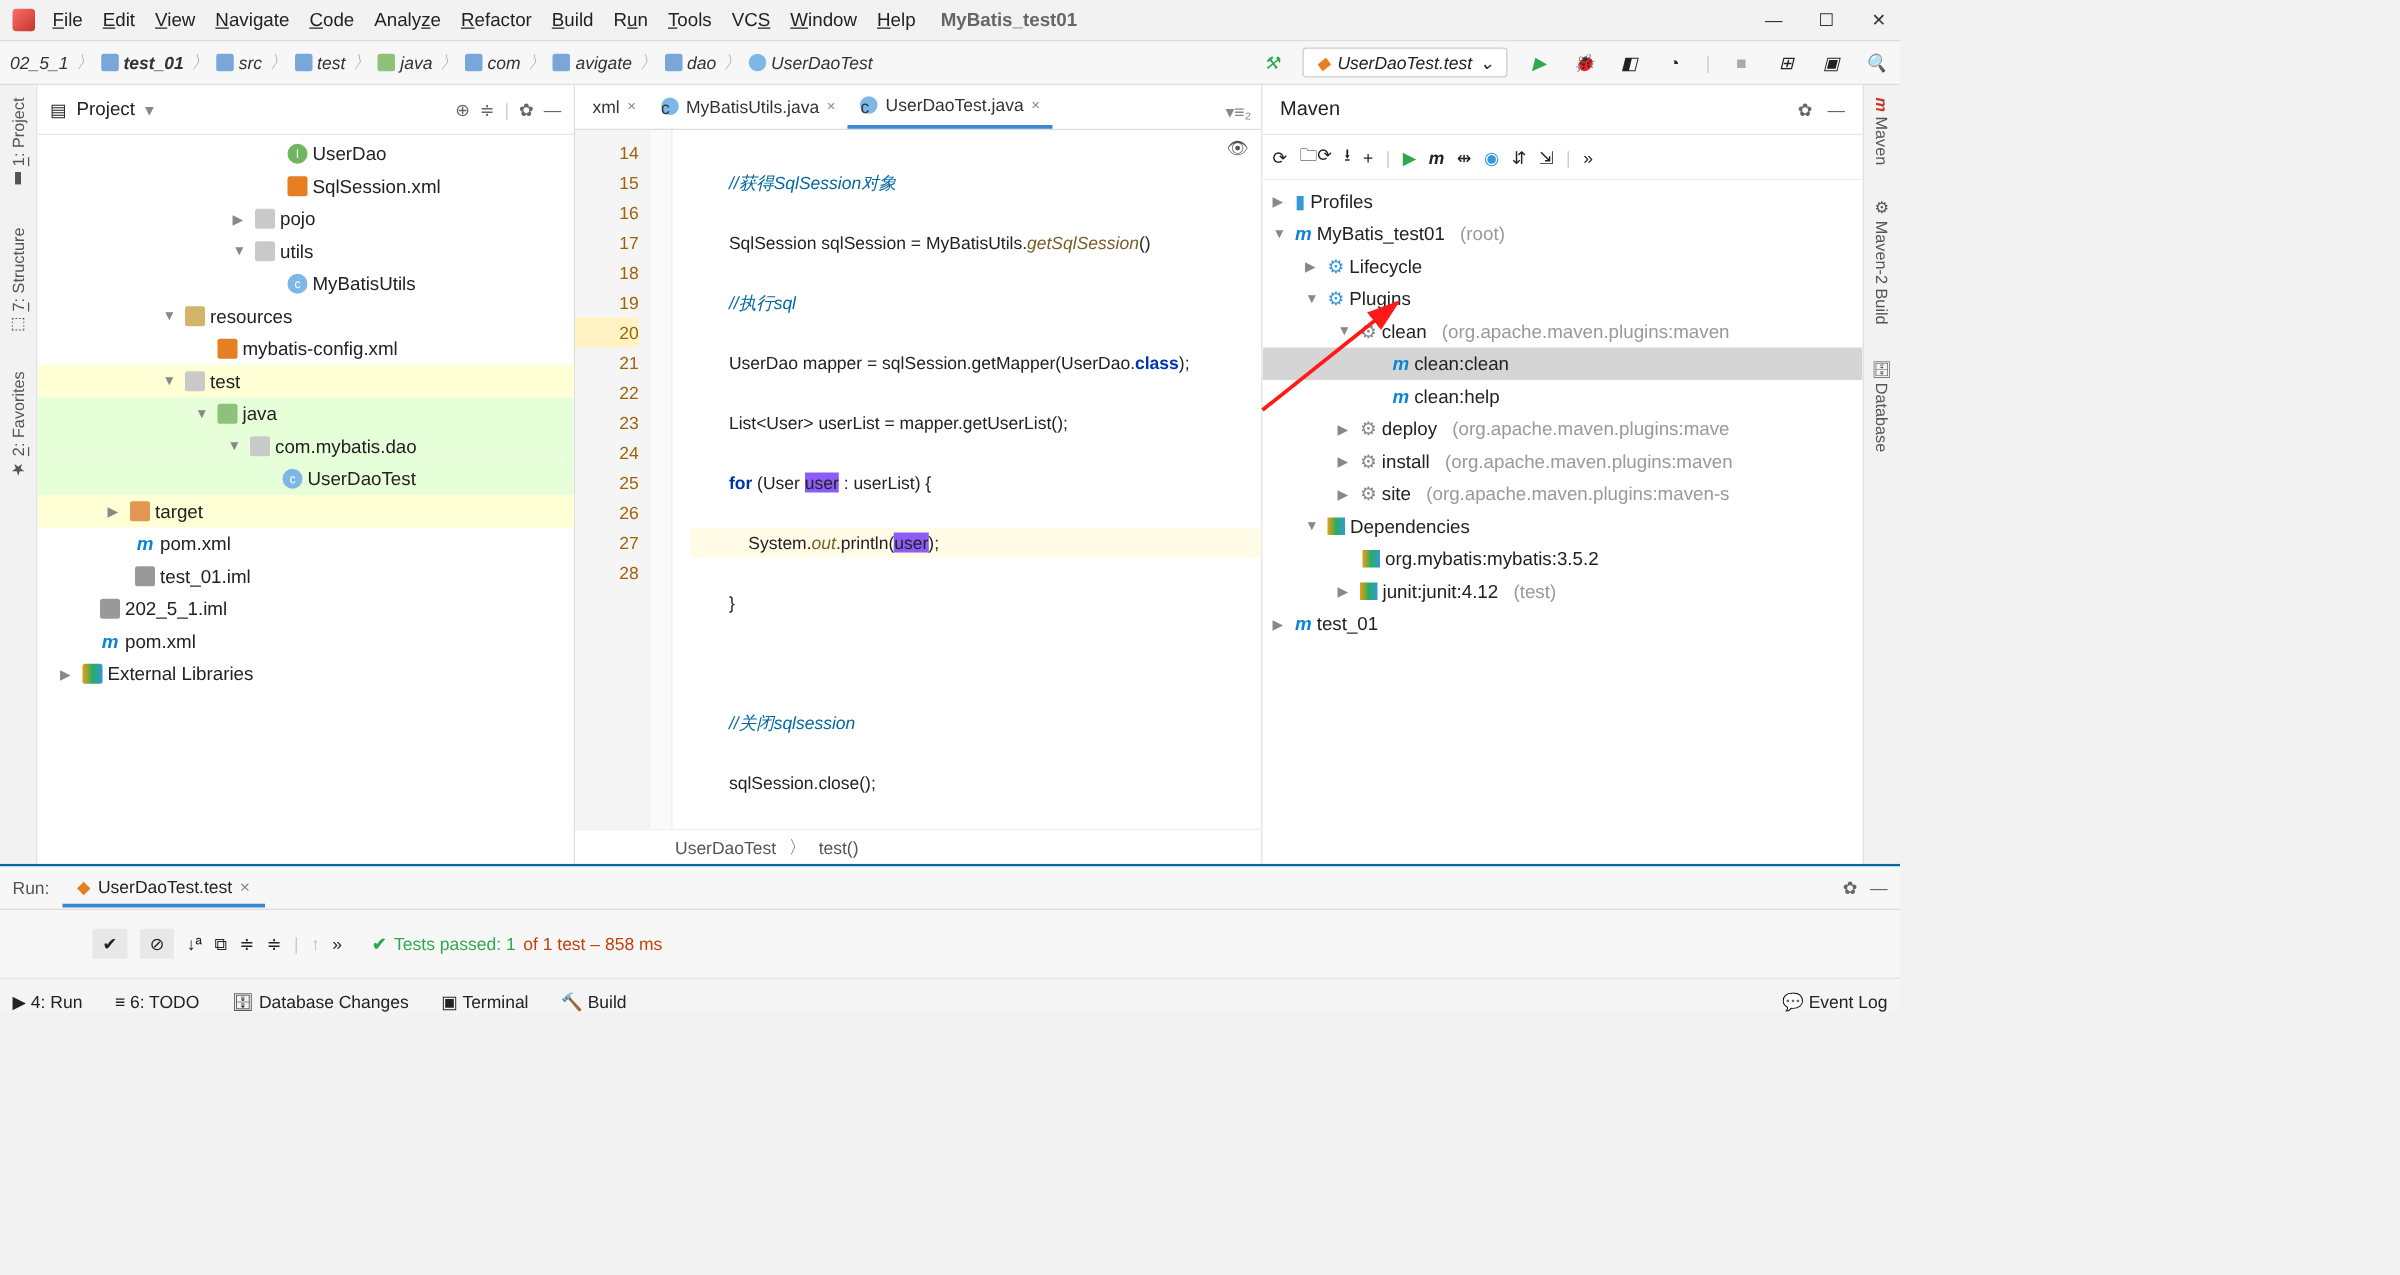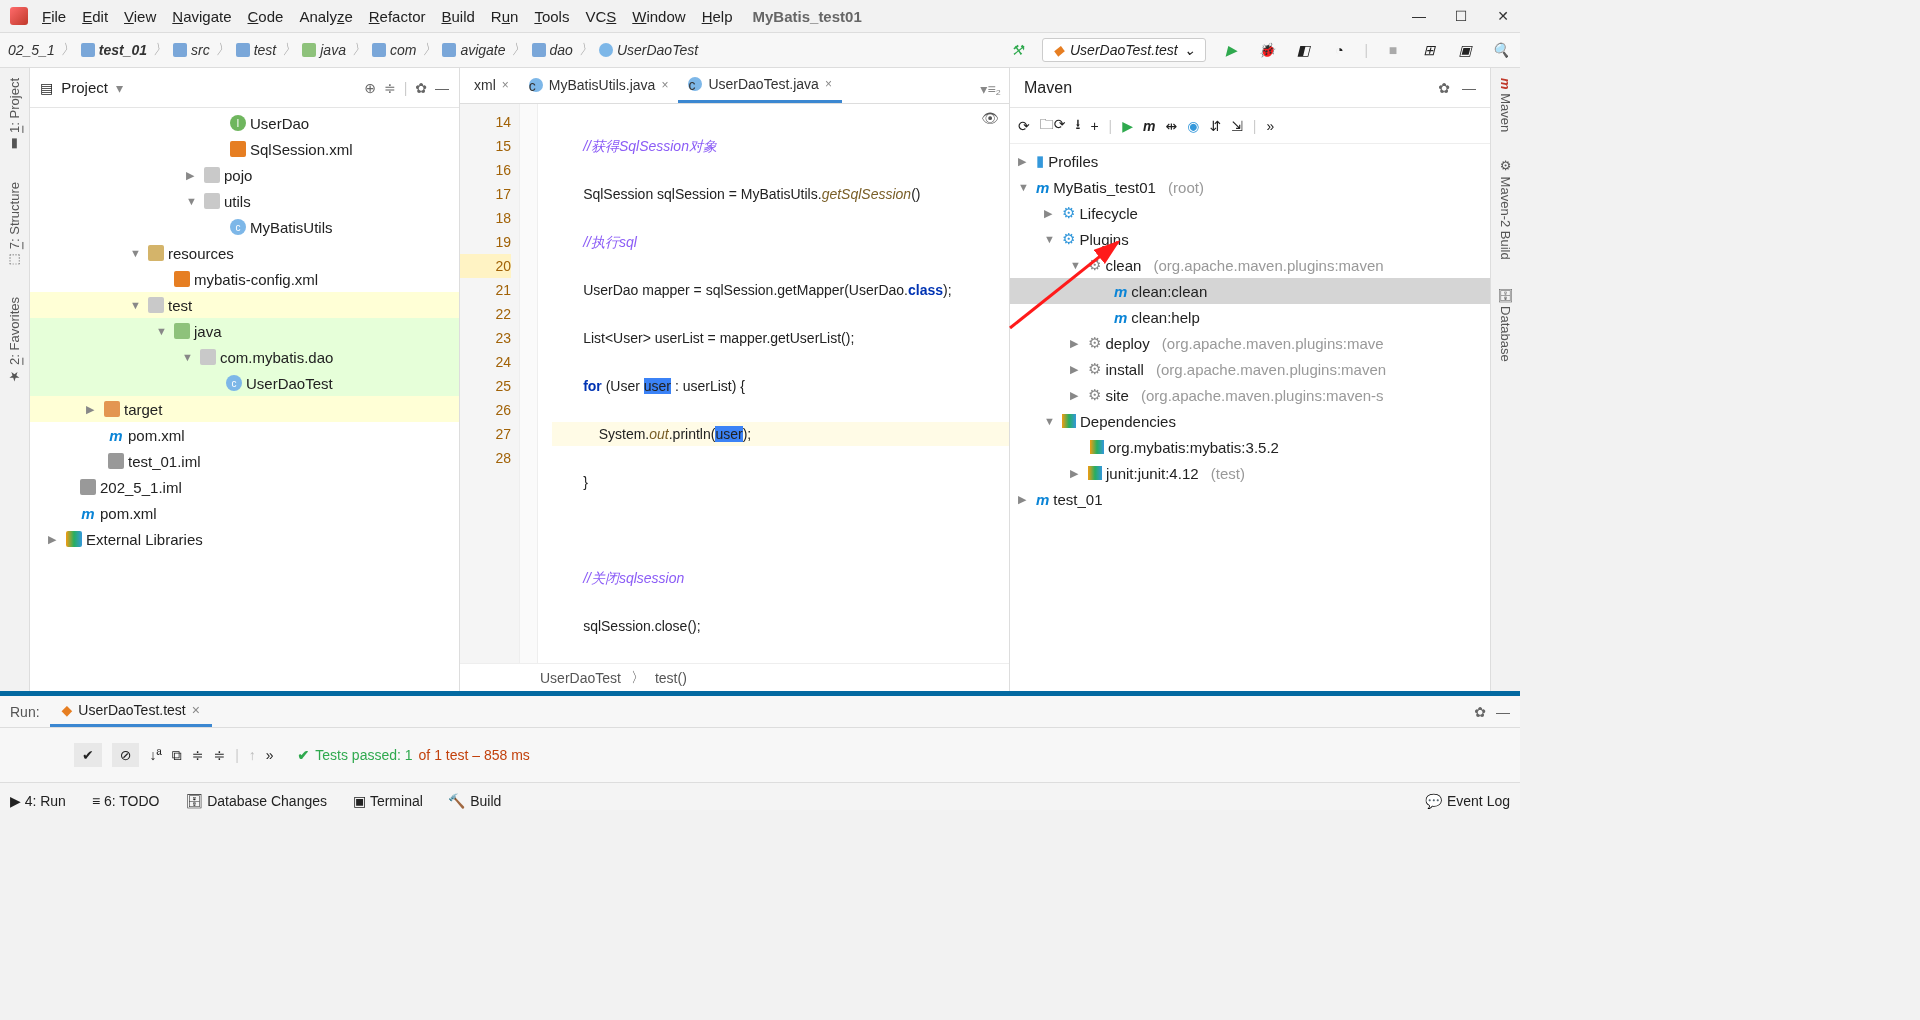--- a/index.html
+++ b/index.html
@@ -49,23 +49,23 @@
 .editor { flex: 1; background: #fff; display: flex; flex-direction: column; border-right: 1px solid #ddd; min-width: 0; }
 .tabs { height: 36px; display: flex; align-items: flex-end; border-bottom: 1px solid #ddd; padding-left: 4px; gap: 0; }
 .tab { padding: 8px 10px; display: flex; align-items: center; gap: 6px; font-size: 14px; color: #333; border-bottom: 2px solid transparent; }
 .tab.active { border-bottom: 3px solid #3b87d1; background: #fff; }
 .tab .close { color: #888; font-size: 12px; }
 .code-area { flex: 1; display: flex; overflow: hidden; font-family: Consolas, monospace; font-size: 14px; position: relative; }
 .gutter { width: 60px; background: #f5f5f5; text-align: right; color: #a16207; padding: 6px 8px 0 0; line-height: 24px; border-right: 1px solid #eee; }
 .marker-col { width: 18px; background: #fafafa; border-right: 1px solid #eee; }
 .code { flex: 1; padding: 6px 0 0 14px; line-height: 24px; white-space: pre; overflow: hidden; }
 .code .kw { color: #0033b3; font-weight: bold; }
-.code .cm { color: #8b5cf6; font-style: italic; }
+.code .cm { color: #0369a1; font-style: italic; }
 .code .fn { color: #795e26; font-style: italic; }
-.code .hl { background: #3b82f6; }
+.code .hl { background: #8b5cf6; }
 .breadcrumb-bottom { height: 28px; border-top: 1px solid #eee; display: flex; align-items: center; padding-left: 80px; color: #555; font-size: 14px; gap: 10px; }
 .maven-panel { width: 480px; background: #fff; display: flex; flex-direction: column; }
 .maven-header { height: 40px; display: flex; align-items: center; padding: 0 14px; border-bottom: 1px solid #e5e5e5; }
 .maven-toolbar { height: 36px; display: flex; align-items: center; padding: 0 8px; gap: 10px; border-bottom: 1px solid #eee; }
 .maven-tree { flex: 1; overflow: auto; font-size: 15px; padding: 4px 0; }
 .mrow { display: flex; align-items: center; height: 26px; padding-left: 8px; gap: 4px; white-space: nowrap; }
 .mrow.selected { background: #d5d5d5; }
 .mrow .gray { color: #999; }
 .mrow .arrow { width: 14px; color: #888; font-size: 11px; }
 .right-gutter { width: 30px; background: #f2f2f2; border-left: 1px solid #ddd; display: flex; flex-direction: column; align-items: center; padding-top: 10px; gap: 26px; }
@@ -74,21 +74,21 @@
 .run-tab { padding: 6px 12px; border-bottom: 3px solid #3b87d1; display: flex; align-items: center; gap: 6px; }
 .run-tools { display: flex; align-items: center; gap: 10px; margin-left: 20px; }
 .tests-passed { display: flex; align-items: center; gap: 6px; margin-left: 14px; }
 .green-check { color: #2fa94e; font-weight: bold; }
 .bottom-bar1 { height: 36px; border-top: 1px solid #ddd; background: #f4f4f4; display: flex; align-items: center; padding: 0 10px; gap: 26px; font-size: 14px; }
 .bottom-bar2 { height: 28px; border-top: 1px solid #ddd; background: #f4f4f4; display: flex; align-items: center; padding: 0 10px; font-size: 13px; color: #555; }
 .bottom-bar2 .right { margin-left: auto; display: flex; gap: 18px; }
 .icon-btn { color: #666; }
 svg.arrow-annot { position: absolute; pointer-events: none; }
 .col-sep { color: #ccc; }
-.run-header-row { height: 36px; border-top: 5px solid #0369a1; background: #f7f7f7; display: flex; align-items: center; padding: 0 10px; gap: 10px; }
+.run-header-row { height: 36px; border-top: 2px solid #0369a1; background: #f7f7f7; display: flex; align-items: center; padding: 0 10px; gap: 10px; }
 </style>
 </head>
 <body>
 
 <div class="titlebar">
   <div class="logo"></div>
   <div class="menus">
     <span><u>F</u>ile</span>
     <span><u>E</u>dit</span>
     <span><u>V</u>iew</span>

